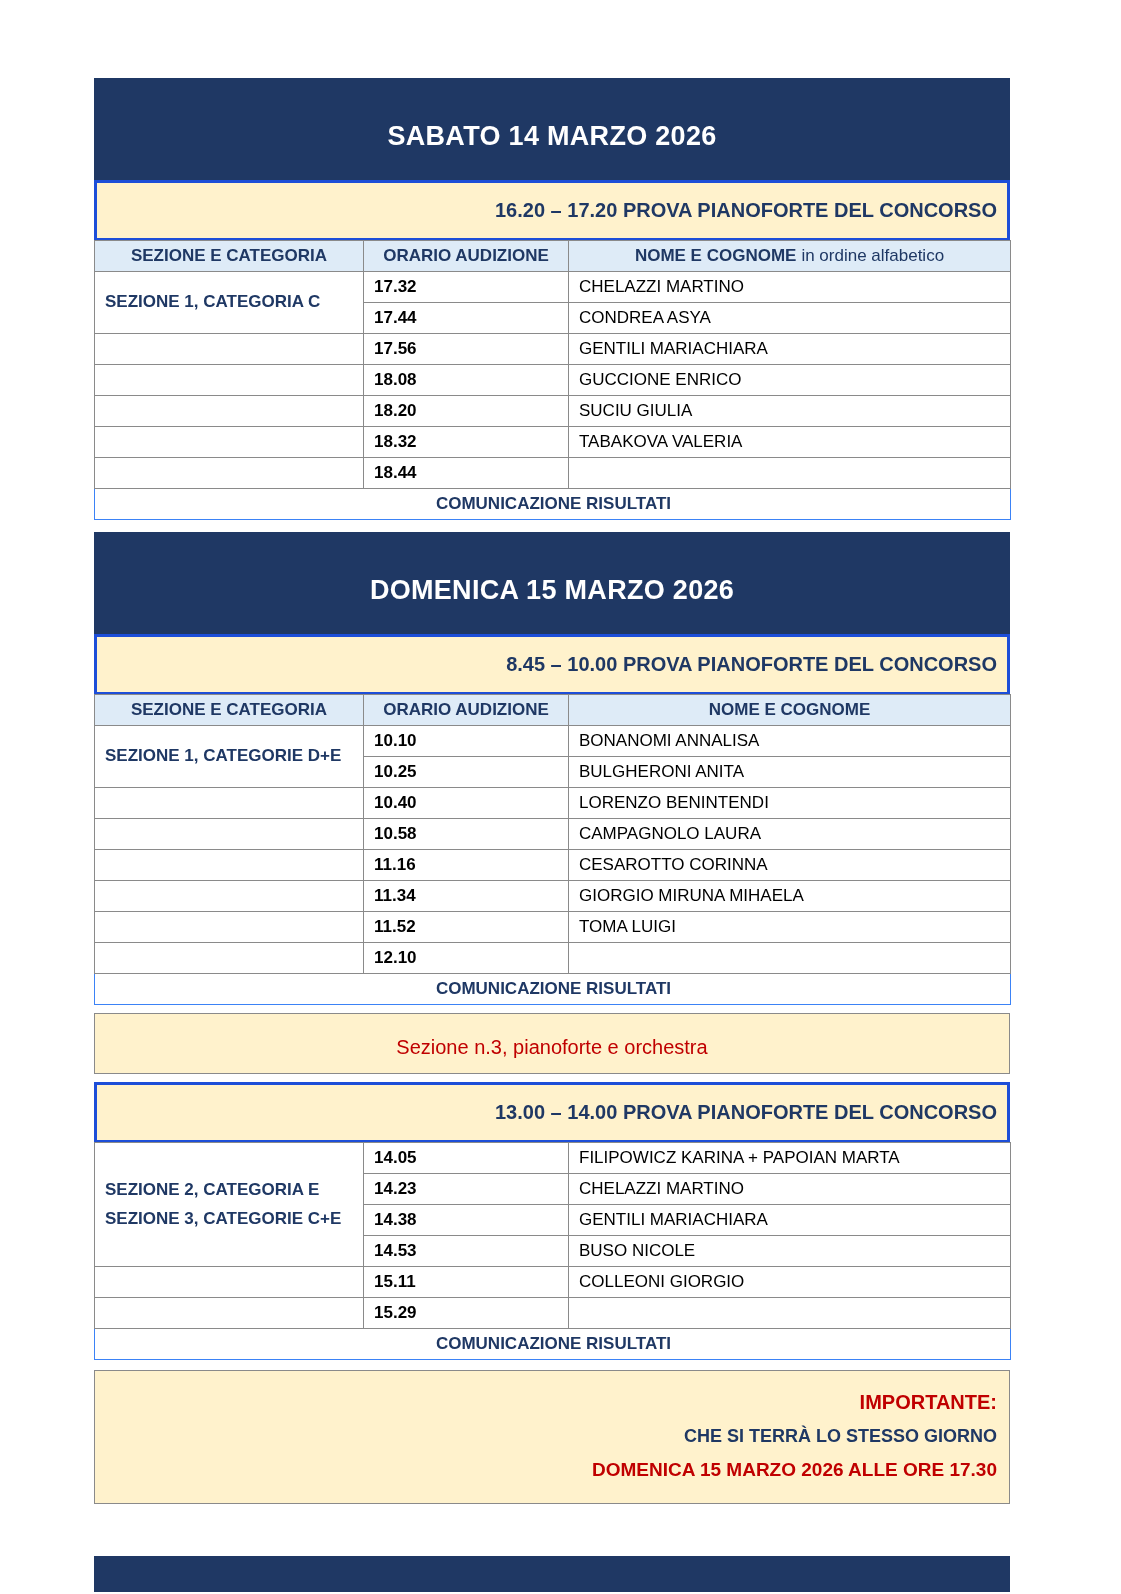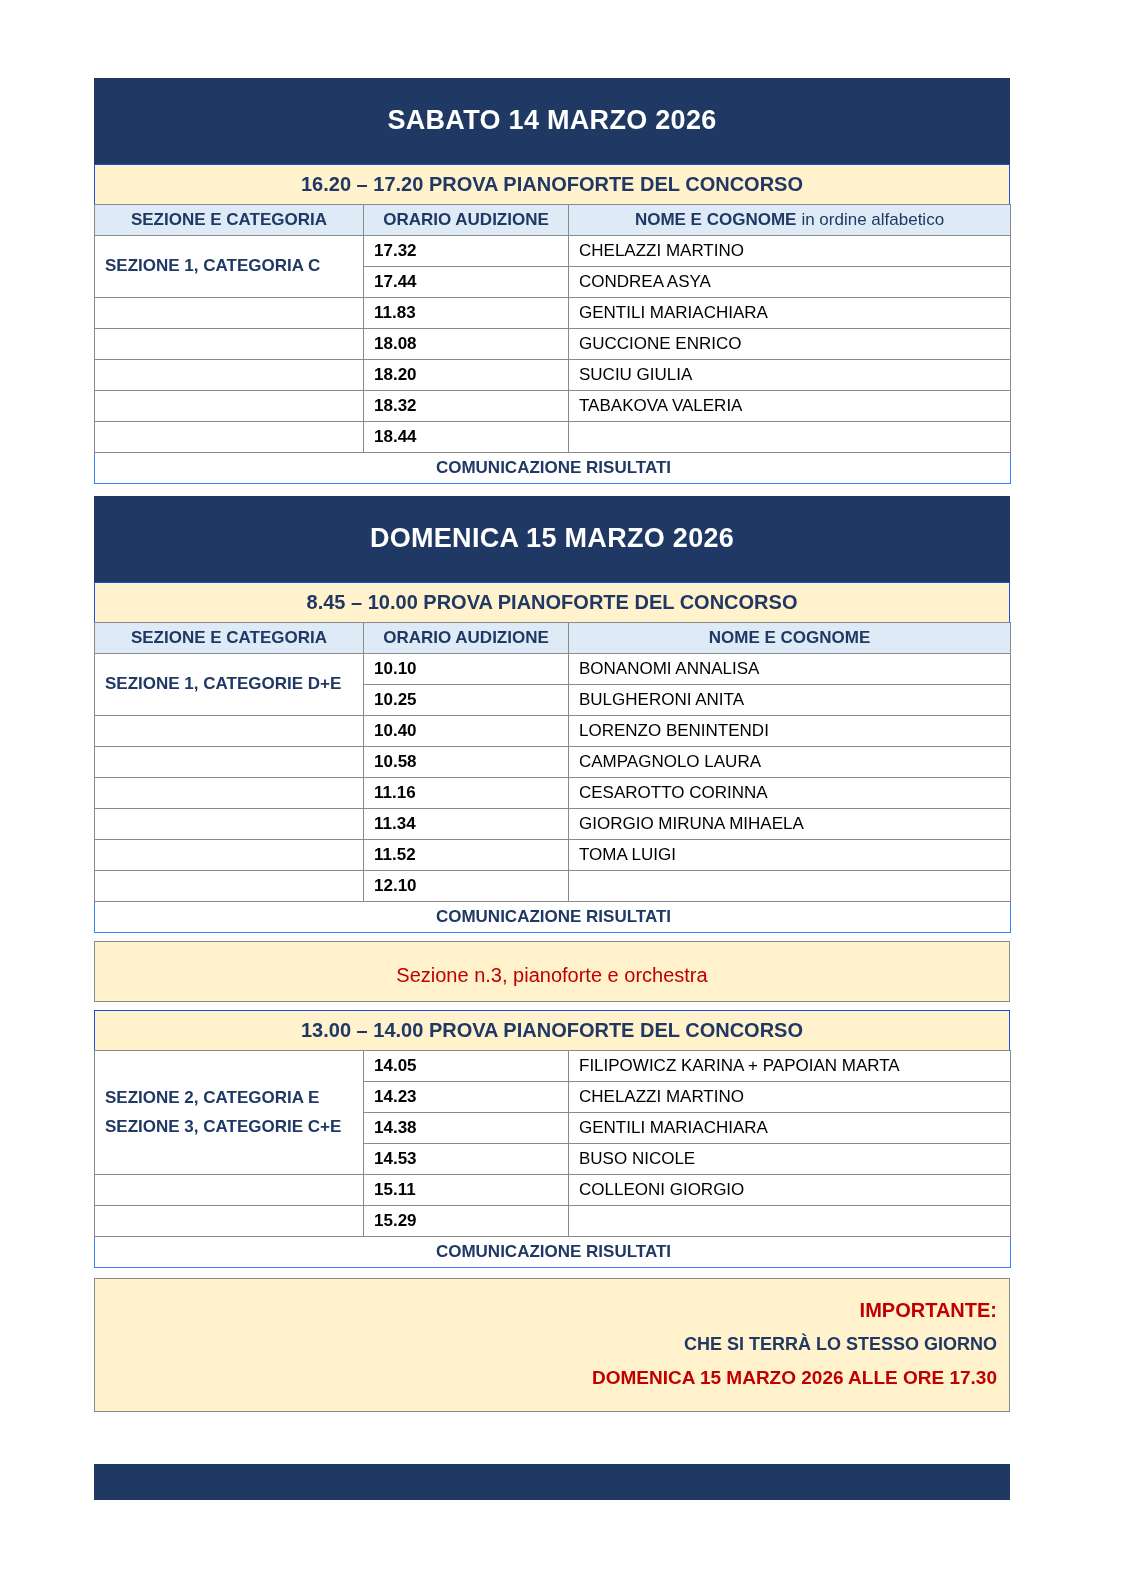--- a/index.html
+++ b/index.html
@@ -22,31 +22,31 @@
     left: 94px;
     top: 78px;
     width: 916px;
   }
   .day-header {
     background: var(--navy, #1f3864);
     color: #ffffff;
     font-size: 27px;
     font-weight: bold;
     text-align: center;
-    padding: 27px 10px 28px 10px;
+    padding: 43px 10px 28px 10px;
     letter-spacing: 0.3px;
   }
   .bar {
     background: var(--cream, #fff2cc);
-    border: 1px solid #1d4ed8;
-    text-align: center;
+    border: 3px solid #1d4ed8;
+    text-align: right;
     font-weight: bold;
     font-size: 20px;
     color: var(--navy, #1f3864);
-    padding: 8px 10px;
+    padding: 16px 10px;
   }
   table.sched {
     width: 100%;
     border-collapse: collapse;
     table-layout: fixed;
     margin-top: -1px;
   }
   table.sched col.c1 { width: 269px; }
   table.sched col.c2 { width: 205px; }
   table.sched col.c3 { width: 442px; }
@@ -137,21 +137,21 @@
             <td class="cat" rowspan="2">SEZIONE 1, CATEGORIA C</td>
             <td class="time">17.32</td>
             <td class="name">CHELAZZI MARTINO</td>
           </tr>
           <tr>
             <td class="time">17.44</td>
             <td class="name">CONDREA ASYA</td>
           </tr>
           <tr>
             <td></td>
-            <td class="time">11.83</td>
+            <td class="time">17.56</td>
             <td class="name">GENTILI MARIACHIARA</td>
           </tr>
           <tr>
             <td></td>
             <td class="time">18.08</td>
             <td class="name">GUCCIONE ENRICO</td>
           </tr>
           <tr>
             <td></td>
             <td class="time">18.20</td>

